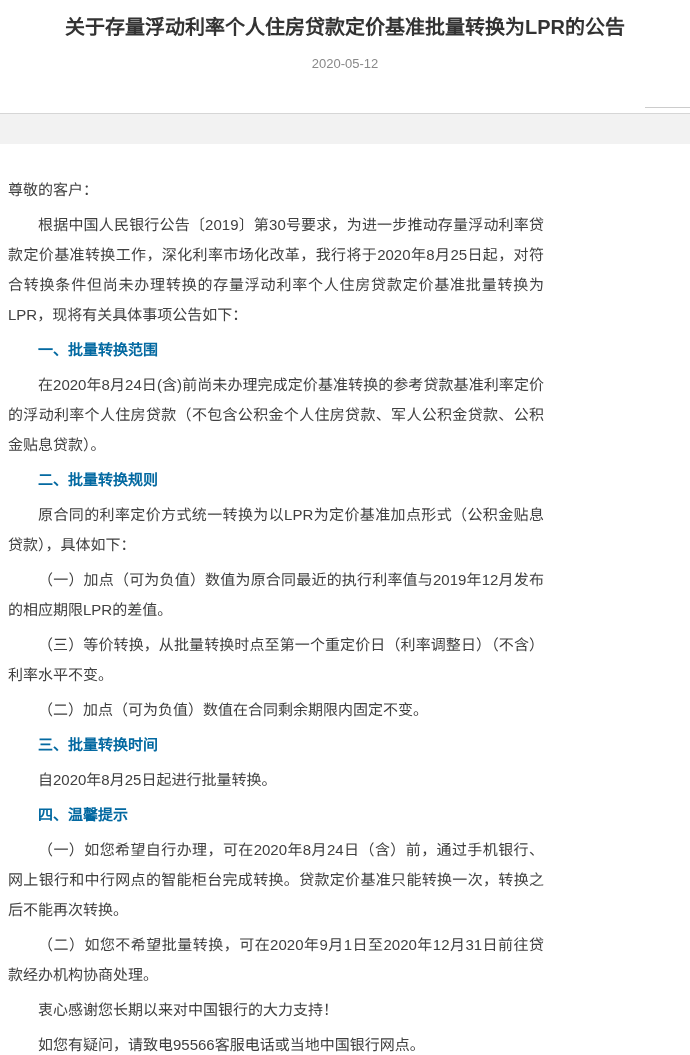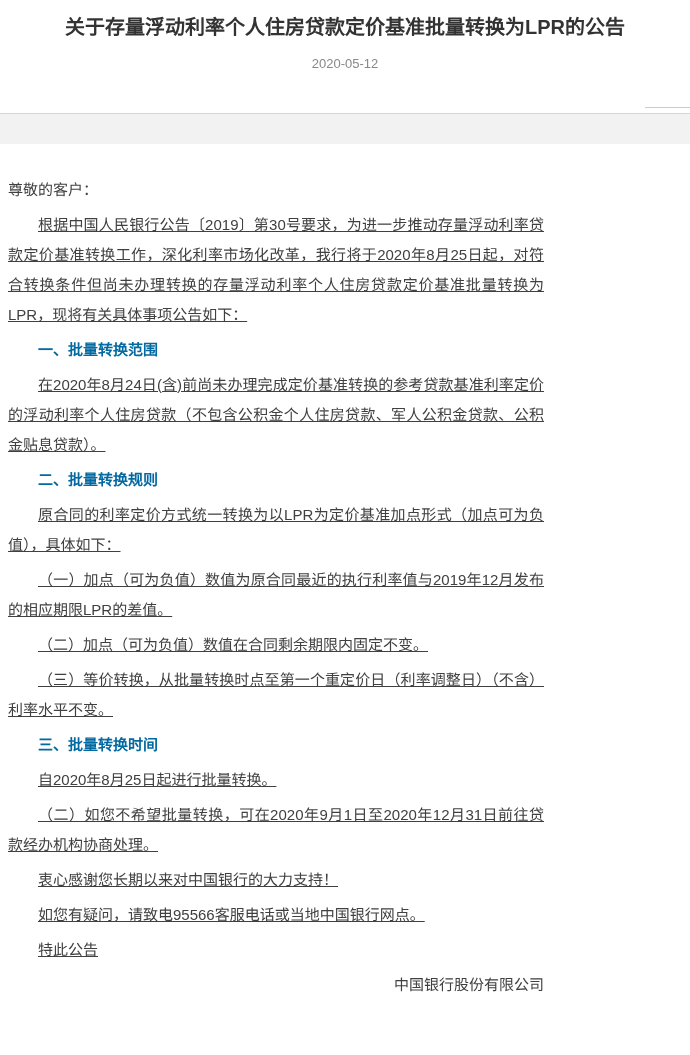--- a/index.html
+++ b/index.html
@@ -61,21 +61,21 @@
     padding: 30px 8px 0 8px;
   }
   .block {
     margin: 0 0 5px 0;
     font-size: 15px;
     line-height: 30px;
     color: #404040;
     text-align: justify;
   }
   .block.salutation { text-indent: 0; }
-  .block.para { text-indent: 2em; text-decoration: underline; }
+  .block.para { text-indent: 2em; }
   .block.heading {
     text-indent: 2em;
     font-weight: bold;
     color: #0369a1;
   }
   .block.right {
     text-align: right;
     text-indent: 0;
   }
 </style>
@@ -91,26 +91,28 @@
 
   <div class="top-right-line"></div>
   <div class="band"></div>
 
   <div class="article">
       <p class="block salutation">尊敬的客户：</p>
       <p class="block para">根据中国人民银行公告〔2019〕第30号要求，为进一步推动存量浮动利率贷款定价基准转换工作，深化利率市场化改革，我行将于2020年8月25日起，对符合转换条件但尚未办理转换的存量浮动利率个人住房贷款定价基准批量转换为LPR，现将有关具体事项公告如下：</p>
       <p class="block heading">一、批量转换范围</p>
       <p class="block para">在2020年8月24日(含)前尚未办理完成定价基准转换的参考贷款基准利率定价的浮动利率个人住房贷款（不包含公积金个人住房贷款、军人公积金贷款、公积金贴息贷款）。</p>
       <p class="block heading">二、批量转换规则</p>
-      <p class="block para">原合同的利率定价方式统一转换为以LPR为定价基准加点形式（加点可为负值），具体如下：</p>
+      <p class="block para">原合同的利率定价方式统一转换为以LPR为定价基准加点形式（公积金贴息贷款），具体如下：</p>
       <p class="block para">（一）加点（可为负值）数值为原合同最近的执行利率值与2019年12月发布的相应期限LPR的差值。</p>
+      <p class="block para">（三）等价转换，从批量转换时点至第一个重定价日（利率调整日）（不含）利率水平不变。</p>
       <p class="block para">（二）加点（可为负值）数值在合同剩余期限内固定不变。</p>
-      <p class="block para">（三）等价转换，从批量转换时点至第一个重定价日（利率调整日）（不含）利率水平不变。</p>
       <p class="block heading">三、批量转换时间</p>
       <p class="block para">自2020年8月25日起进行批量转换。</p>
+      <p class="block heading">四、温馨提示</p>
+      <p class="block para">（一）如您希望自行办理，可在2020年8月24日（含）前，通过手机银行、网上银行和中行网点的智能柜台完成转换。贷款定价基准只能转换一次，转换之后不能再次转换。</p>
       <p class="block para">（二）如您不希望批量转换，可在2020年9月1日至2020年12月31日前往贷款经办机构协商处理。</p>
       <p class="block para">衷心感谢您长期以来对中国银行的大力支持！</p>
       <p class="block para">如您有疑问，请致电95566客服电话或当地中国银行网点。</p>
       <p class="block para">特此公告</p>
       <p class="block right">中国银行股份有限公司</p>
     </div>
 
 </div>
 
 </body></html>

